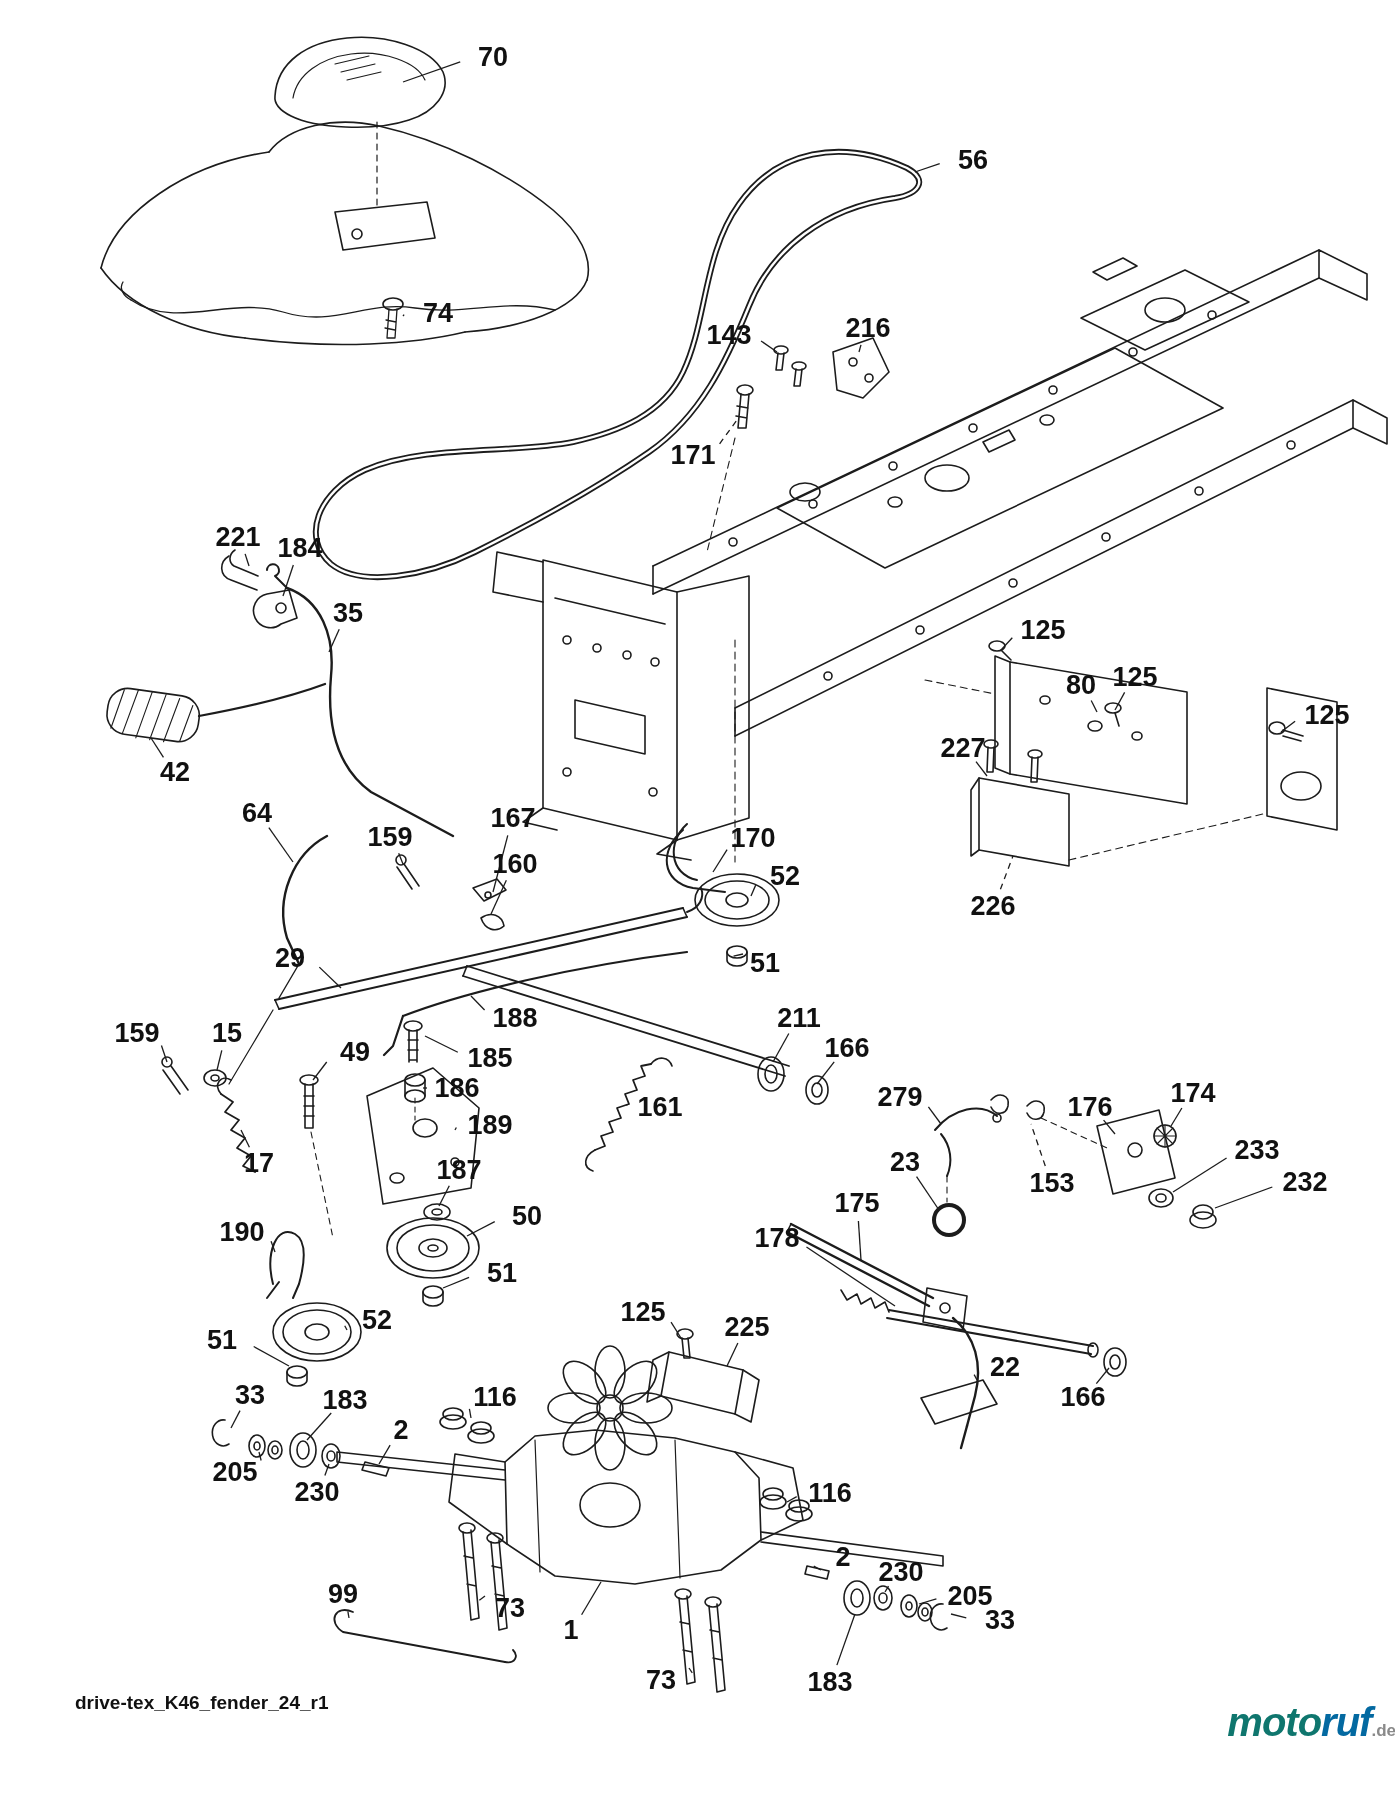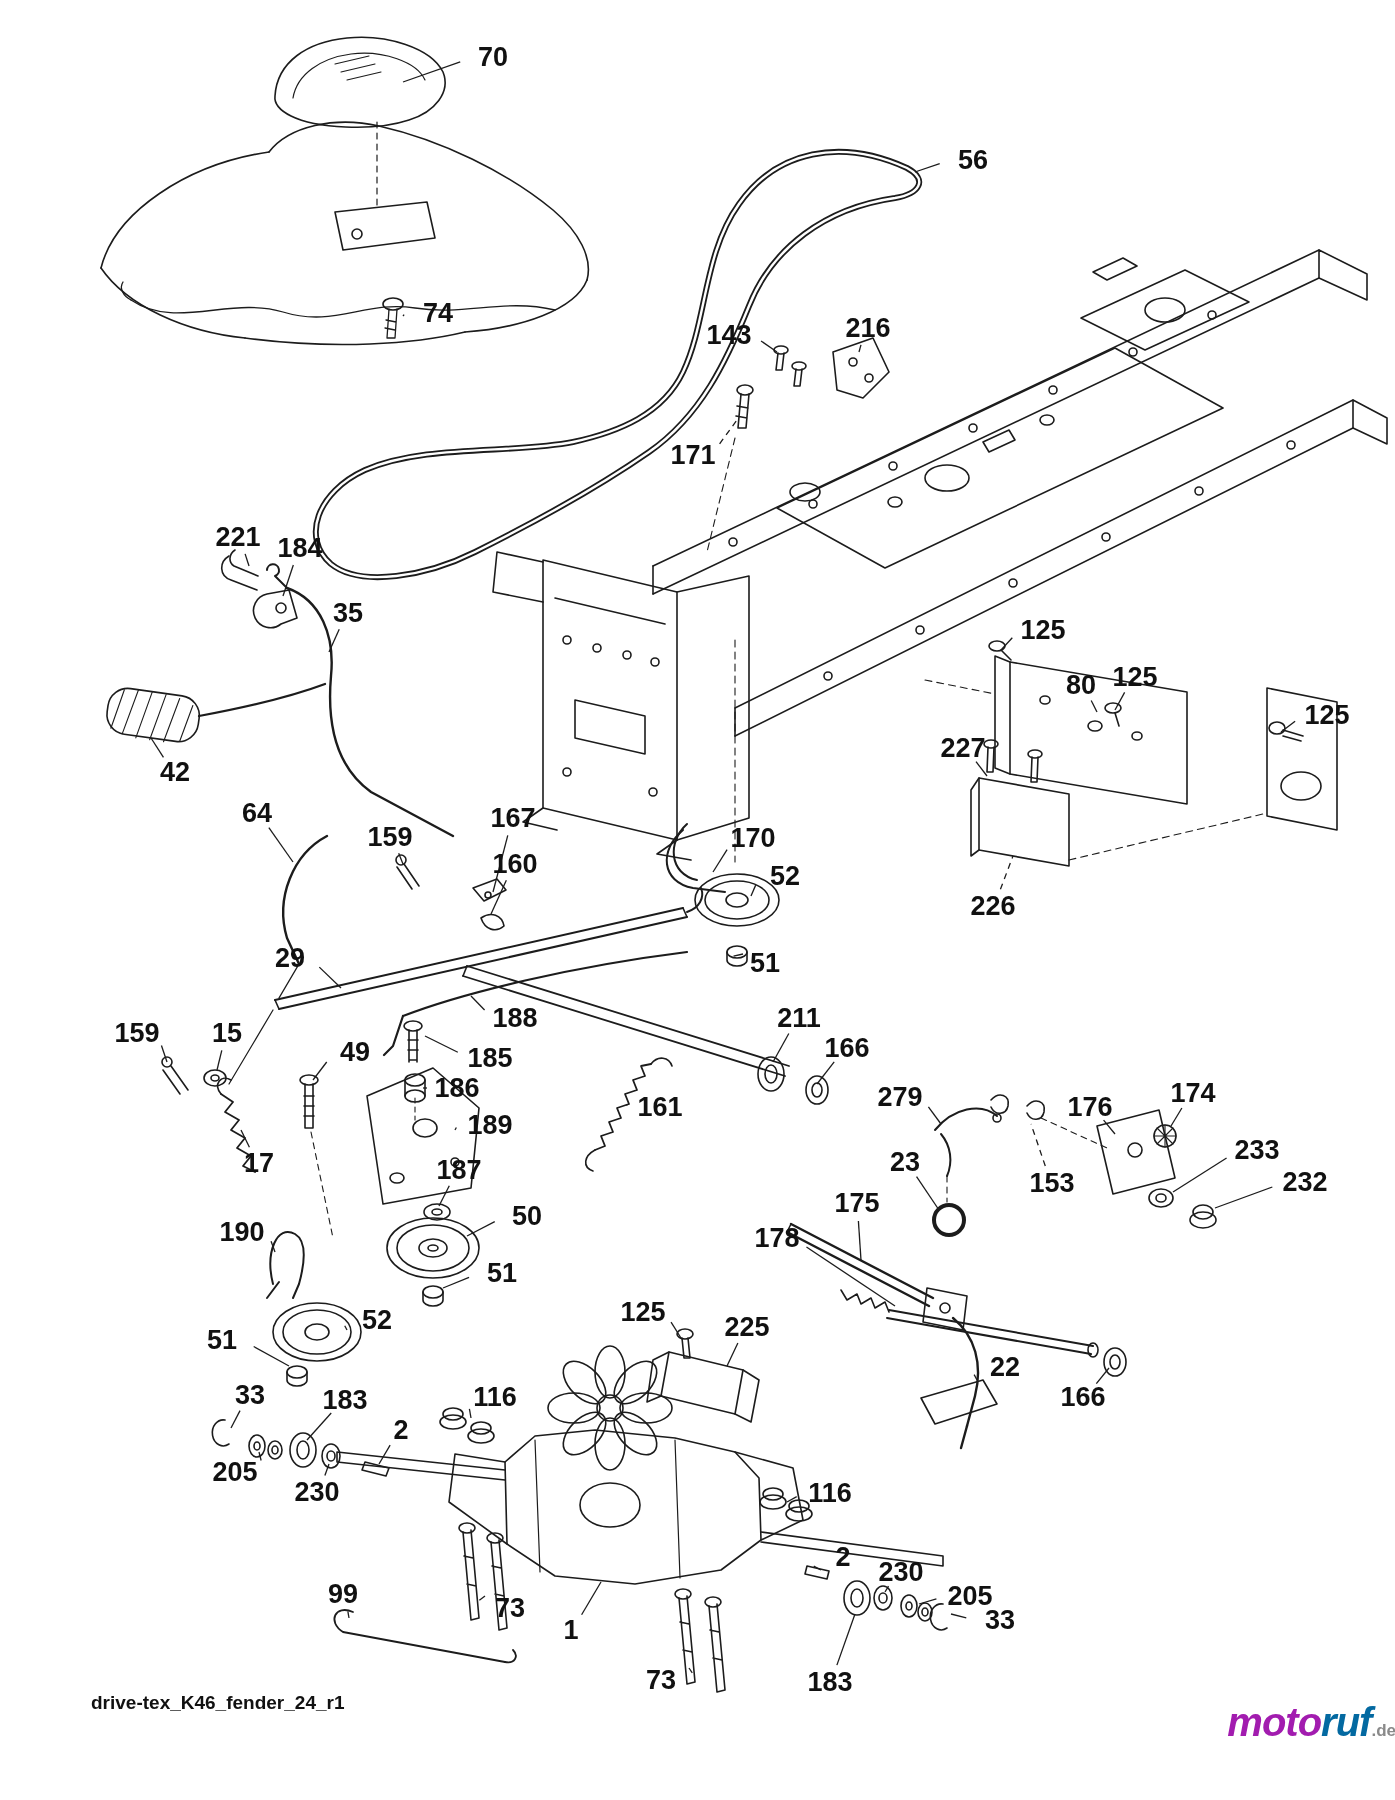--- a/index.html
+++ b/index.html
@@ -2,21 +2,21 @@
 <html><head>
 <meta charset="utf-8">
 <style>
   html,body{margin:0;padding:0;background:#fff;}
   .page{position:relative;width:1395px;height:1800px;background:#ffffff;overflow:hidden;
         font-family:"Liberation Sans",sans-serif;margin-left:35px;}
   .diagram-svg{position:absolute;left:0;top:0;}
   .art{stroke:#1c1c1c;fill:none;stroke-width:1.6;stroke-linecap:round;stroke-linejoin:round;}
   #leaders{stroke:#1c1c1c;stroke-width:1.3;fill:none;}
   #labels text{font-family:"Liberation Sans",sans-serif;font-size:27px;font-weight:bold;fill:#111;text-anchor:middle;}
-  .footer-code{position:absolute;left:56px;top:1692px;font-size:19px;font-weight:bold;color:#111;}
+  .footer-code{position:absolute;left:40px;top:1692px;font-size:19px;font-weight:bold;color:#111;}
   .brand{position:absolute;right:34px;top:1700px;font-size:40px;font-weight:bold;font-style:italic;letter-spacing:-1px;}
   .brand .tld{font-size:17px;font-style:normal;letter-spacing:0;text-align:right;}
 </style>
 </head>
 <body>
 
 <div class="page">
 
 <svg id="diagram-svg" class="diagram-svg" width="1395" height="1800" viewBox="0 0 1395 1800" xmlns="http://www.w3.org/2000/svg">
 
@@ -449,16 +449,16 @@
         <text x="475" y="1617">73</text>
         <text x="536" y="1639">1</text>
         <text x="626" y="1689">73</text>
         <text x="795" y="1691">183</text>
       </g>
 </svg>
 
 <div class="footer-code">drive-tex_K46_fender_24_r1</div>
 
 <div class="brand">
-  <span style="color: #a21caf;">moto</span><span style="color: #0369a1;">ruf</span><span class="tld" style="color: rgb(138, 138, 138);">.de</span>
+  <span style="color: #0f766e;">moto</span><span style="color: #0369a1;">ruf</span><span class="tld" style="color: rgb(138, 138, 138);">.de</span>
 </div>
 
 </div>
 
 </body></html>

